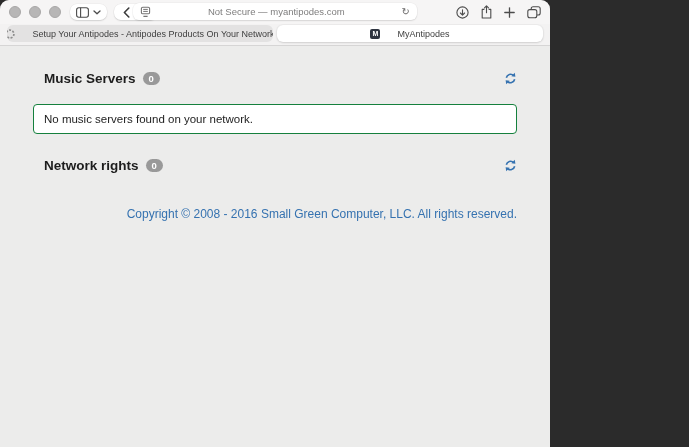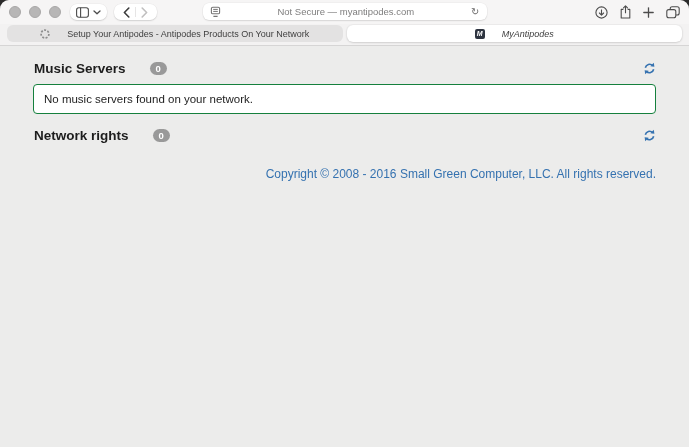--- a/index.html
+++ b/index.html
@@ -7,21 +7,21 @@
     --badge:#999999;
   }
   *{box-sizing:border-box;}
   html,body{margin:0;padding:0;}
   body{
     background:#2b2b2b;
     font-family:"Liberation Sans","DejaVu Sans",sans-serif;
     -webkit-font-smoothing:antialiased;
   }
   .window{
-    width:689px;height:447px;
+    width:550px;height:447px;
     display:flex;flex-direction:column;
     border-radius:9px 9px 0 0;
     overflow:hidden;
     background:#737373;
   }
 
   
   .toolbar{
     height:24px;flex:0 0 24px;
     background:#f6f5f5;
@@ -69,34 +69,33 @@
   .tab{
     flex:1;border-radius:6px;
     display:flex;align-items:center;justify-content:center;gap:17px;
     font-size:9px;color:#3e3e3e;
     white-space:nowrap;overflow:hidden;
     border:none;background:#e3e2e2;padding:0 8px;
   }
   .tab.active{
     background:#ffffff;
     box-shadow:0 0.5px 2px rgba(0,0,0,0.22);
-    font-style:italic;
   }
   .favicon{
     width:10px;height:10px;border-radius:2px;flex:0 0 10px;
     background:#2e3440;color:#fff;
     font-size:7px;font-weight:bold;line-height:10px;text-align:center;
   }
 
   
   .content{flex:1;background:#ececeb;padding:14px 33px 0;}
   .section-header{display:flex;align-items:center;justify-content:space-between;}
   .section-title{
     font-size:13.5px;font-weight:bold;color:#1d1d1d;
-    margin:1px;display:flex;align-items:center;gap:24px;
+    margin:11px;display:flex;align-items:center;gap:7px;
   }
   .badge{
     background:var(--badge);color:#fff;
     font-size:9.5px;font-weight:bold;
     padding:2px 6px;border-radius:9px;line-height:1;
   }
   .refresh-btn{background:none;border:none;padding:0;display:flex;align-items:center;}
   .accent-stroke{stroke:var(--accent);}
   .accent-fill{fill:var(--accent);}
   .panel{

